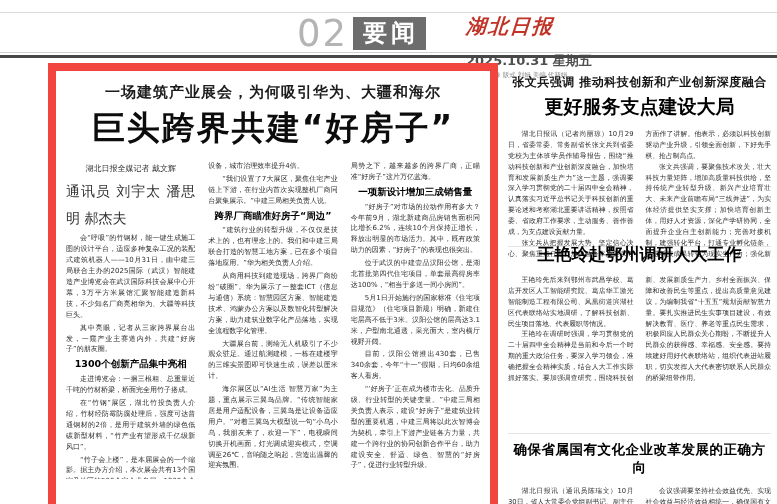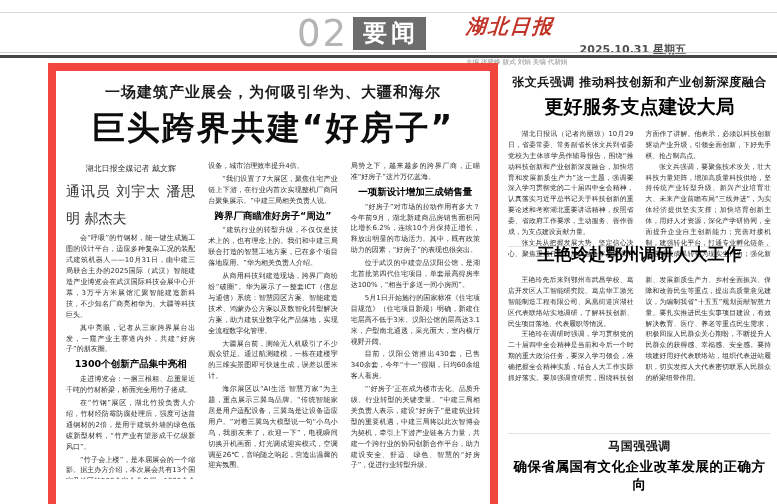--- a/index.html
+++ b/index.html
@@ -10,21 +10,21 @@
   
   .top-hairline{position:absolute;top:12px;left:0;width:777px;height:1px;background:#dadada;}
   .page-number{position:absolute;left:297px;top:15px;font-size:37px;line-height:1;
                color:#b4b4b4;letter-spacing:2px;}
   .section-badge{position:absolute;left:353px;top:17px;background:#6d6d6d;color:#ffffff;
                  font-size:24px;font-weight:700;letter-spacing:4px;padding:3px 7px 4px 10px;line-height:1.1;}
   .masthead{position:absolute;left:466px;top:13px;width:220px;}
   .masthead-title{color:#c13227;font-family:"DejaVu Serif","Liberation Serif",serif;
                   font-weight:700;font-style:italic;font-size:20px;letter-spacing:2px;
                   transform:skewX(-4deg);display:inline-block;}
-  .masthead-date{font-size:11px;color:#4f4f4f;font-weight:700;margin-top:2px;text-align:right;}
+  .masthead-date{font-size:13px;color:#4f4f4f;font-weight:700;margin-top:12px;}
   .masthead-staff{font-size:6.5px;color:#8a8a8a;margin-top:1px;}
   .rule-light{position:absolute;top:52px;left:0;width:777px;height:1px;background:#cfcfcf;}
   .rule-dark{position:absolute;top:55px;left:0;width:777px;height:3px;background:#474747;}
 
   
   .lead{position:absolute;left:48px;top:63px;width:450px;height:490px;box-sizing:border-box;
         border:8px solid #f2453d;background:#ffffff;padding:8px 10px 6px;overflow:hidden;}
   .lead-kicker{text-align:center;font-size:15px;font-weight:600;color:#1c1c1c;
                letter-spacing:1px;margin-top:4px;}
   .lead-title{text-align:center;font-size:33px;font-weight:800;color:#0c0c0c;
@@ -124,21 +124,20 @@
     <div class="r-body">
       <p>王艳玲先后来到鄂州市武昌学校、葛店开发区人工智能研究院、葛店华工激光智能制造工程有限公司、凤凰街道滨湖社区代表联络站实地调研，了解科技创新、民生项目落地、代表履职等情况。</p>
       <p>王艳玲在调研时强调，学习贯彻党的二十届四中全会精神是当前和今后一个时期的重大政治任务，要深入学习领会，准确把握全会精神实质，结合人大工作实际抓好落实。要加强调查研究，围绕科技创新、发展新质生产力、乡村全面振兴、保障和改善民生等重点，提出高质量意见建议，为编制我省“十五五”规划贡献智慧力量。要扎实推进民生实事项目建设，有效解决教育、医疗、养老等重点民生需求，积极回应人民群众关心期盼，不断提升人民群众的获得感、幸福感、安全感。要持续建好用好代表联络站，组织代表进站履职，切实发挥人大代表密切联系人民群众的桥梁纽带作用。</p>
 
     </div>
   </div>
 
   <div class="sep sep2"></div>
 
   <div class="right-article a3">
-    <div class="r-kicker">马国强强调</div>
     <div class="r-title t3">确保省属国有文化企业改革发展的正确方向</div>
     <div class="r-body">
       <p>湖北日报讯（通讯员陈瑞文）10月30日，省人大常委会党组副书记、副主任马国强赴省出版传媒集团调研，主持召开国有文化企业改革发展座谈会。</p>
       <p>会议强调要坚持社会效益优先、实现社会效益与经济效益相统一，确保国有文化企业改革发展的正确方向，要认真贯彻落实党的二十届四中全会部署要求。</p>
     </div>
   </div>
 
 </div>
 
 </body></html>

